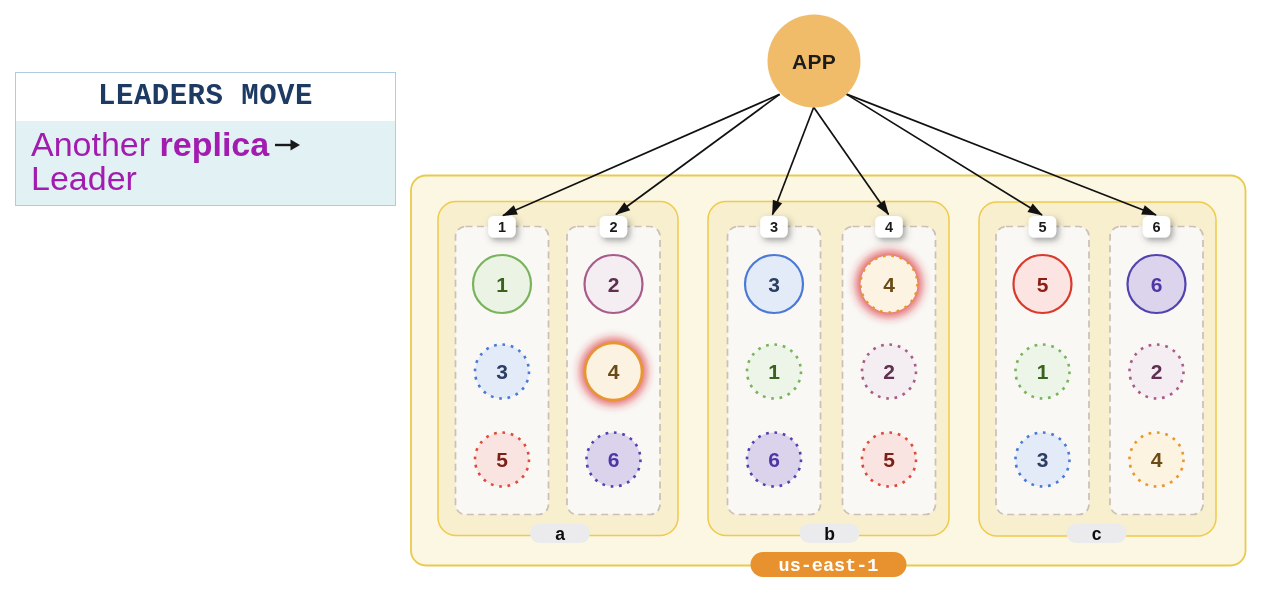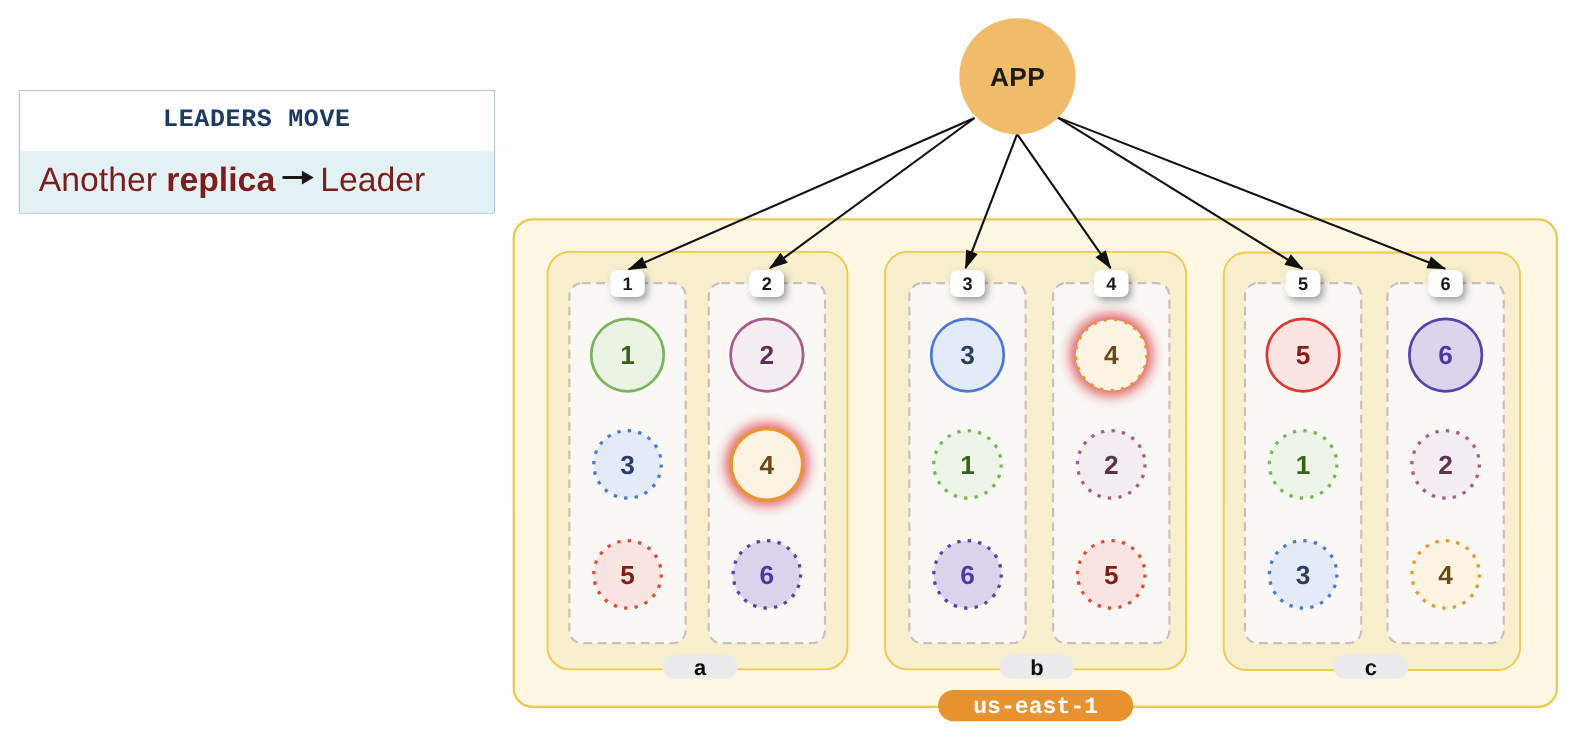--- a/index.html
+++ b/index.html
@@ -1,22 +1,22 @@
 <!DOCTYPE html>
 <html><head>
 <meta charset="utf-8">
 <style>
   html,body{margin:0;padding:0;}
   body{width:1277px;height:593px;background:#ffffff;position:relative;overflow:hidden;
        font-family:"Liberation Sans",sans-serif;}
   #d{position:absolute;left:0;top:0;}
   .info{position:absolute;left:15px;top:72px;width:381px;border:1.5px solid #afcbdf;background:#fff;box-sizing:border-box;}
   .info .hd{height:47.5px;line-height:47.5px;text-align:center;background:#fff;}
-  .info .hd span{font-family:"Liberation Mono",monospace;font-weight:bold;font-size:20px;letter-spacing:0.5px;color:#1d3a63;}
-  .info .bd{background:#e2f1f4;padding:6px 0 9px 15px;font-size:27px;color:#7f1d1d;line-height:34.5px;}
+  .info .hd span{font-family:"Liberation Mono",monospace;font-weight:bold;font-size:29px;letter-spacing:0.5px;color:#1d3a63;}
+  .info .bd{background:#e2f1f4;padding:6px 0 9px 15px;font-size:34px;color:#a21caf;line-height:34.5px;}
   .arr{vertical-align:3.5px;margin:0 4.5px;}
 </style>
 </head>
 <body>
 <svg id="d" width="1277" height="593" viewBox="0 0 1277 593">
 <defs>
   <marker id="ah" markerUnits="userSpaceOnUse" markerWidth="20" markerHeight="15" refX="14.5" refY="5.5" orient="auto">
     <path d="M0.5,0.5 L15.5,5.5 L0.5,10.5 Z" fill="#111"></path>
   </marker>
   <radialGradient id="glowg">

